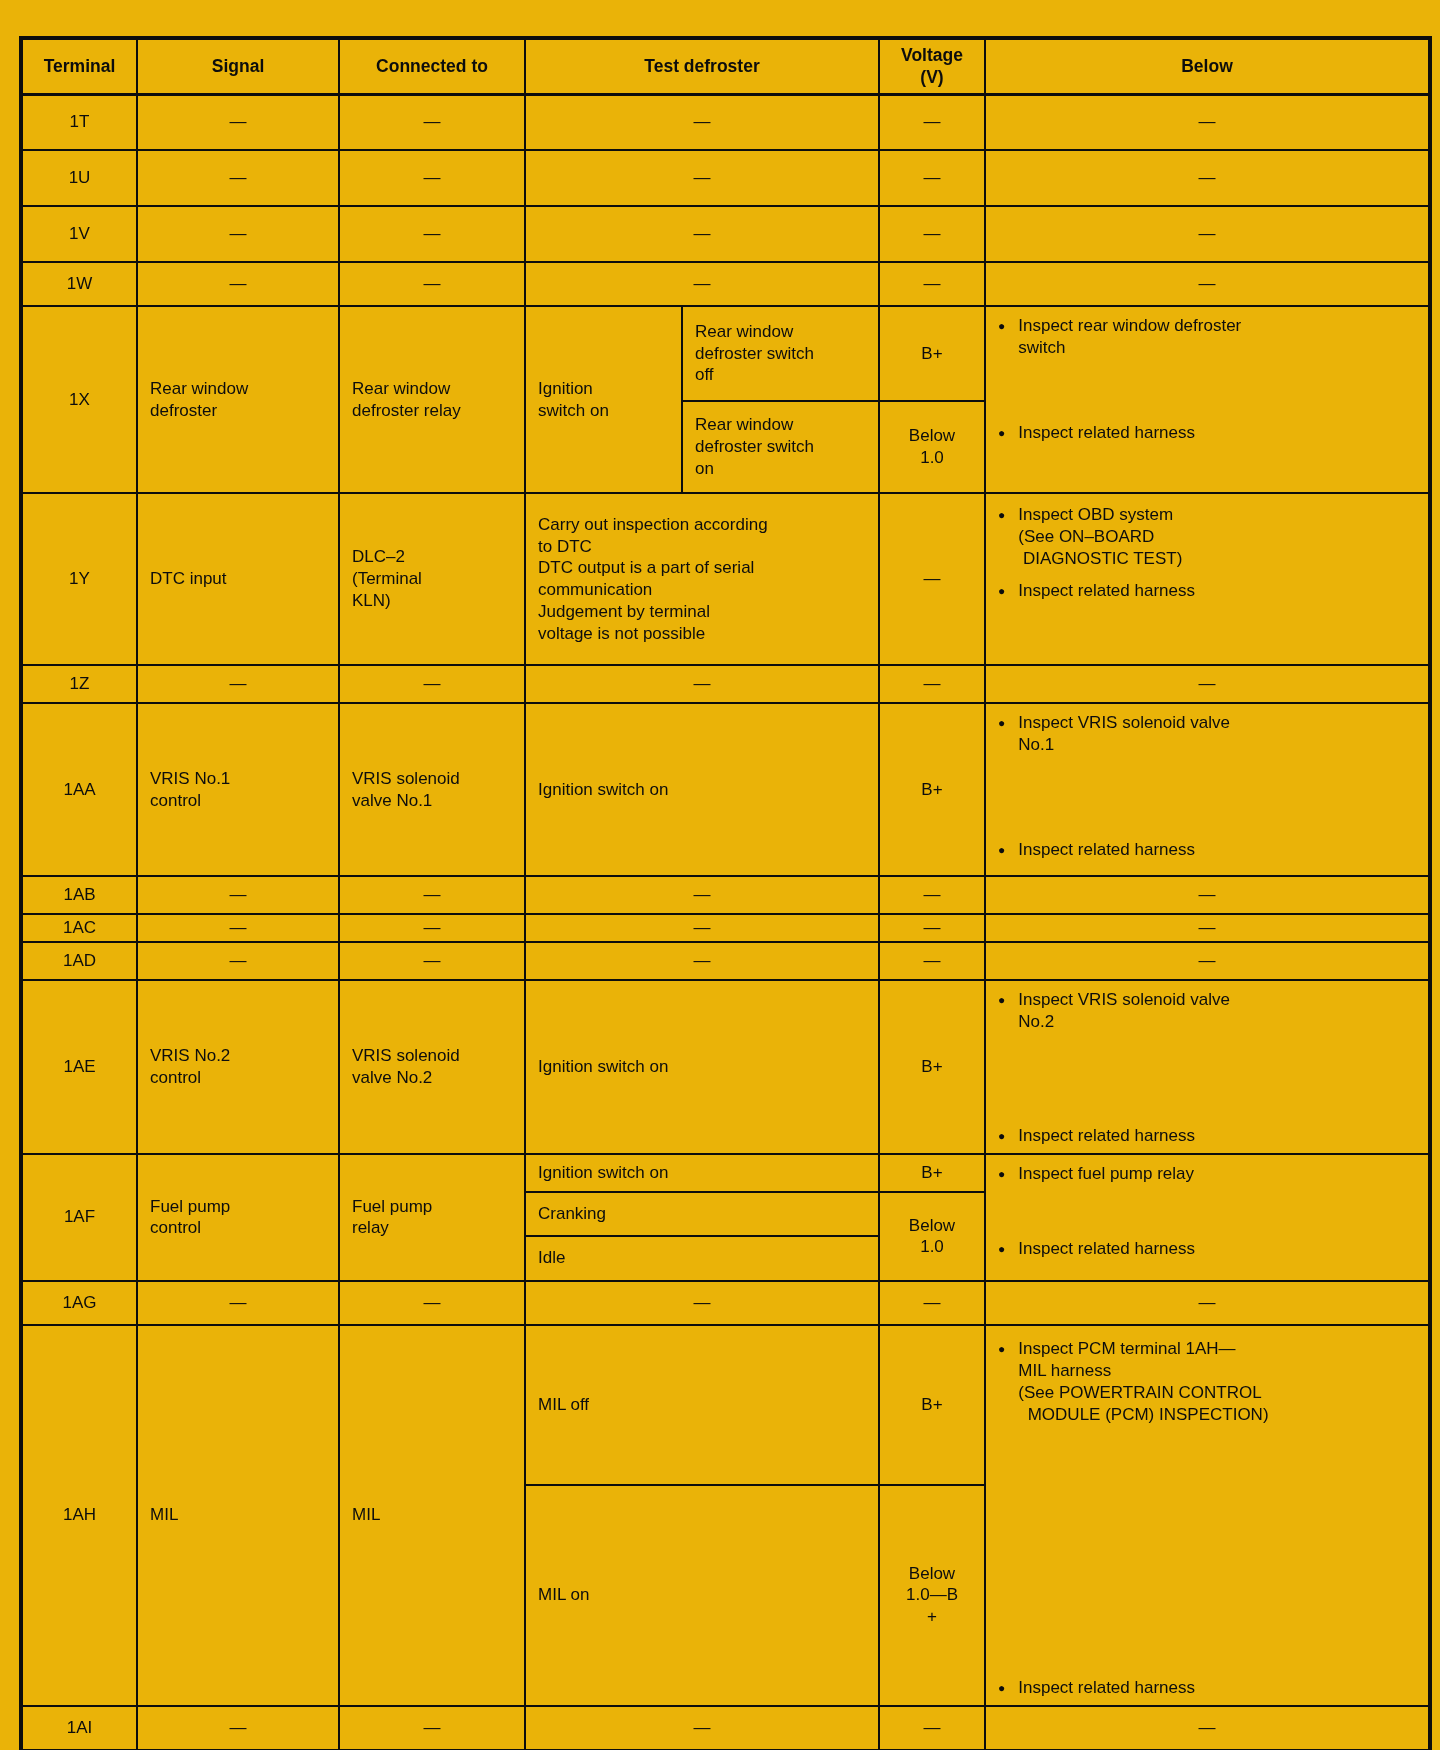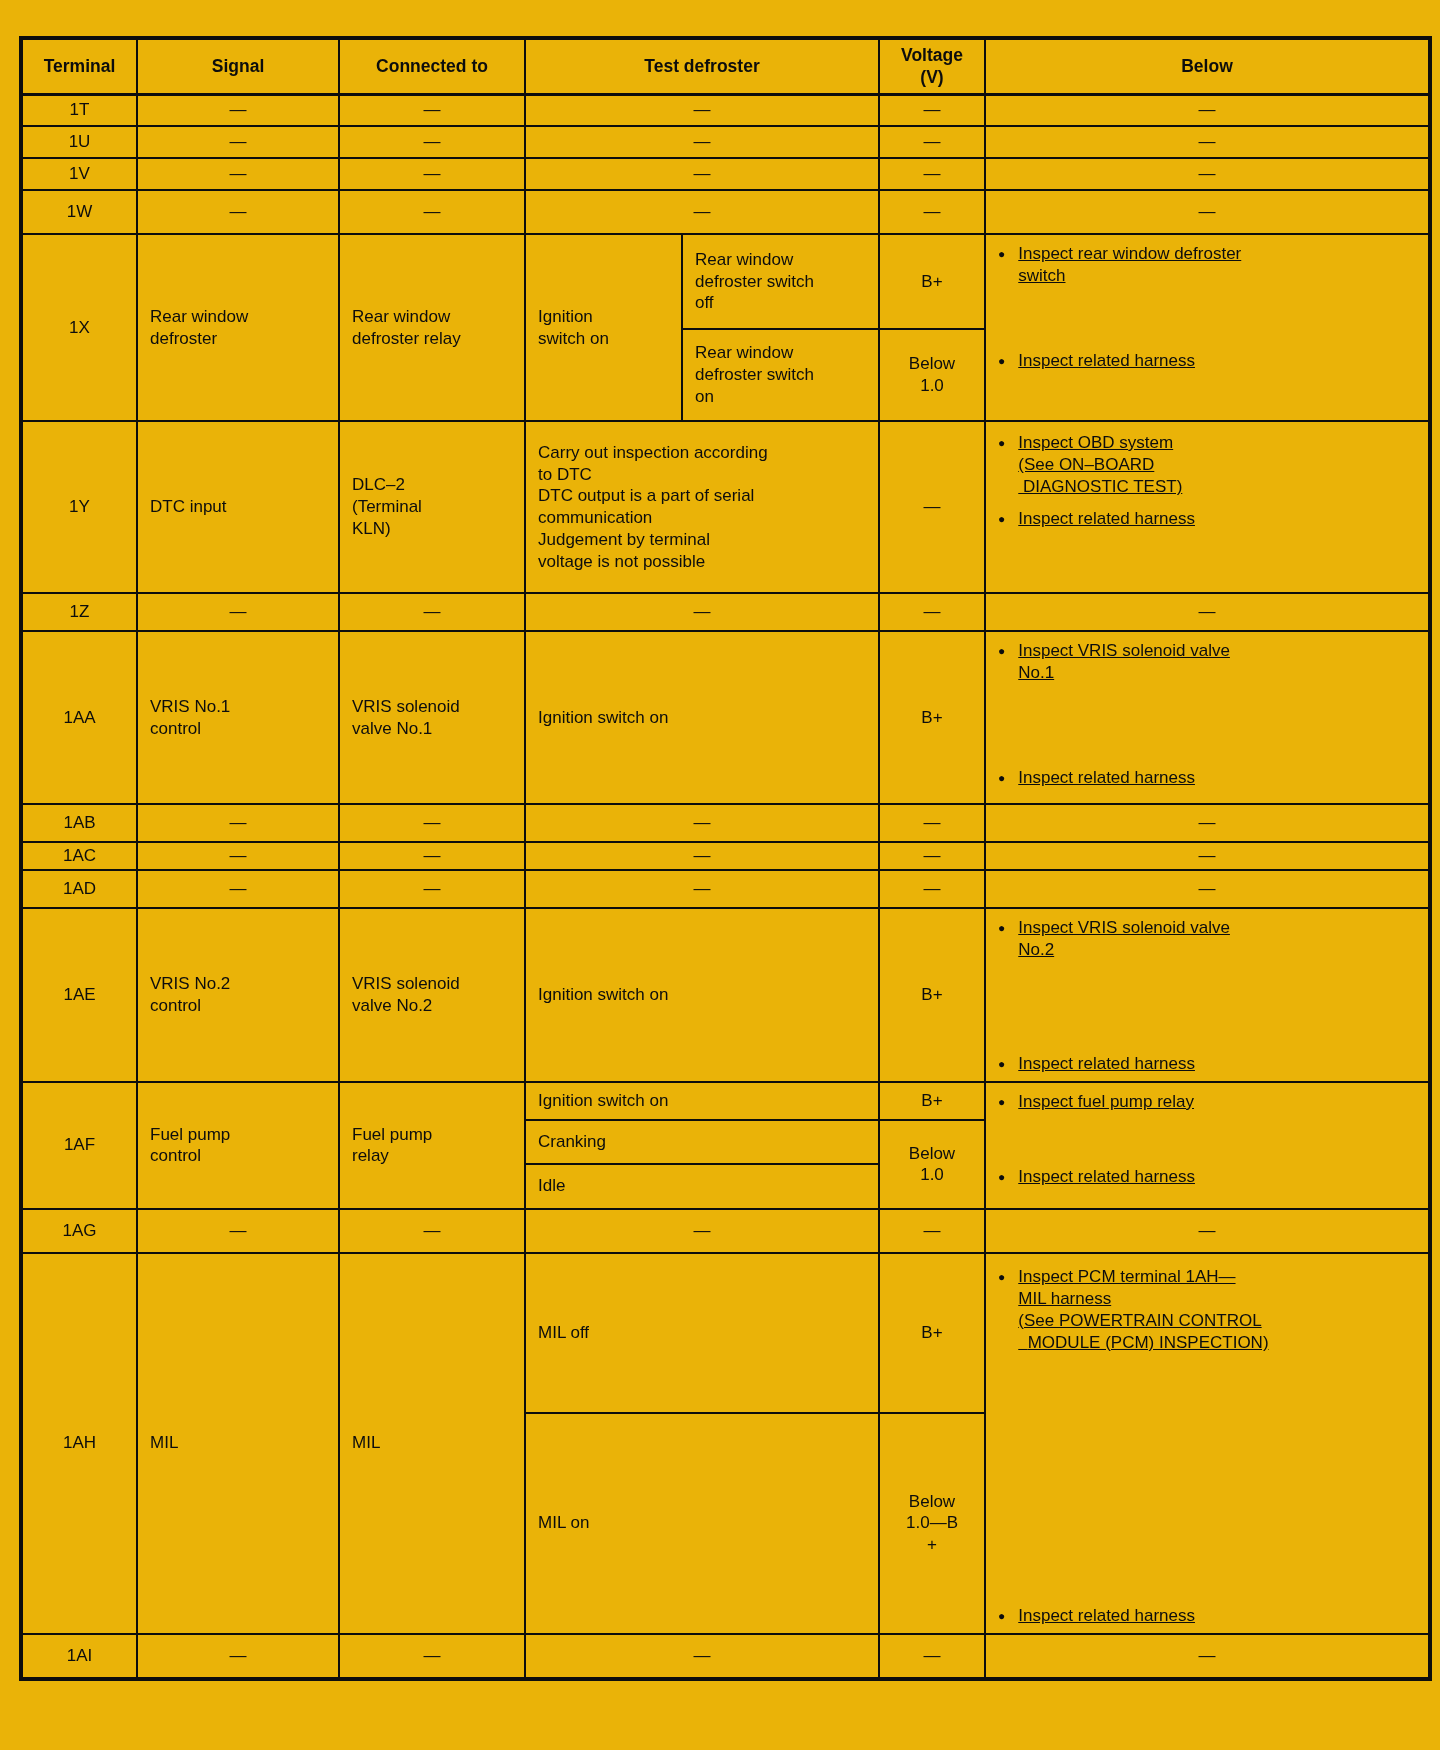--- a/index.html
+++ b/index.html
@@ -16,37 +16,37 @@
   td,th{
     border:2px solid #0d0d0d;
     font-size:17px;line-height:1.28;
     vertical-align:middle;padding:2px 6px;overflow:hidden;
   }
   thead th{
     border-bottom:3px solid #0d0d0d;
     font-size:17.5px;font-weight:700;text-align:center;
     white-space:pre-line;
   }
-  .rh56{height:56px}.rh42{height:32px}.rh40{height:44px}.rh38{height:38px}.rh36{height:20px}
+  .rh56{height:56px}.rh42{height:56px}.rh40{height:44px}.rh38{height:38px}.rh36{height:20px}
   .rh95{height:95px}.rh92{height:92px}.rh172{height:172px}.rh173{height:173px}.rh174{height:174px}
   .rh45{height:45px}.rh160{height:160px}.rh221{height:221px}
   .term{text-align:center;white-space:nowrap;}
   .dash{text-align:center;}
   .txt{white-space:pre-line;padding-left:12px;}
   .cond{white-space:pre-line;padding-left:12px;}
   .volt{text-align:center;white-space:pre-line;}
   .action-cell{vertical-align:top;padding:0;}
   .act{
     display:flex;flex-direction:column;justify-content:space-between;
     box-sizing:border-box;width:100%;
   }
   .act-start{justify-content:flex-start;}
   .act-item{display:flex;align-items:flex-start;gap:13px;}
   .bullet{font-size:12px;line-height:22px;flex:0 0 auto;}
-  .act-text{white-space:pre-wrap;line-height:1.3;text-decoration:underline;}
+  .act-text{white-space:pre-wrap;line-height:1.3;}
   .h1x{height:183px;padding:8px 12px 46px;}
   .h1y{height:168px;padding:10px 12px;gap:10px;}
   .h1aa{height:169px;padding:8px 12px 12px;}
   .h1ae{height:170px;padding:8px 12px 4px;}
   .h1af{height:119px;padding:8px 12px 14px;}
   .h1ah{height:377px;padding:12px 12px 4px;}
 </style>
 </head>
 <body>
 

